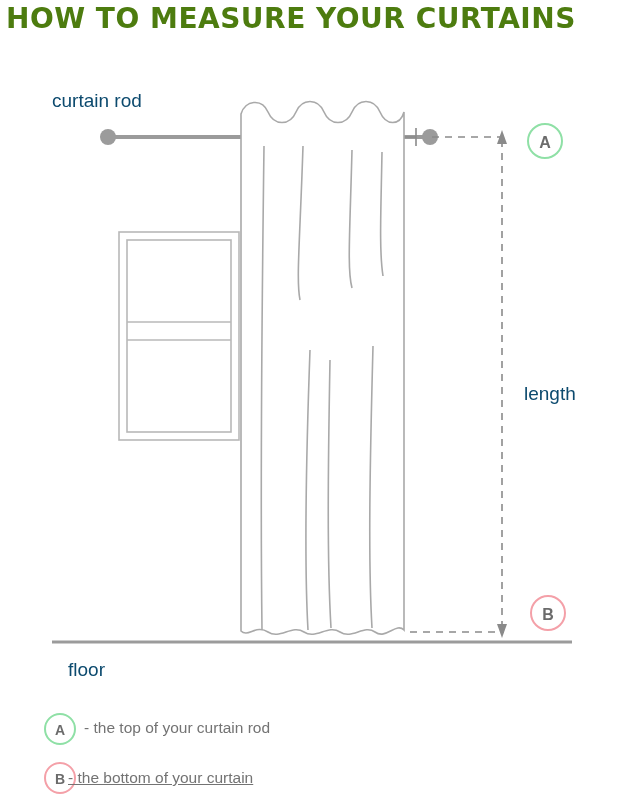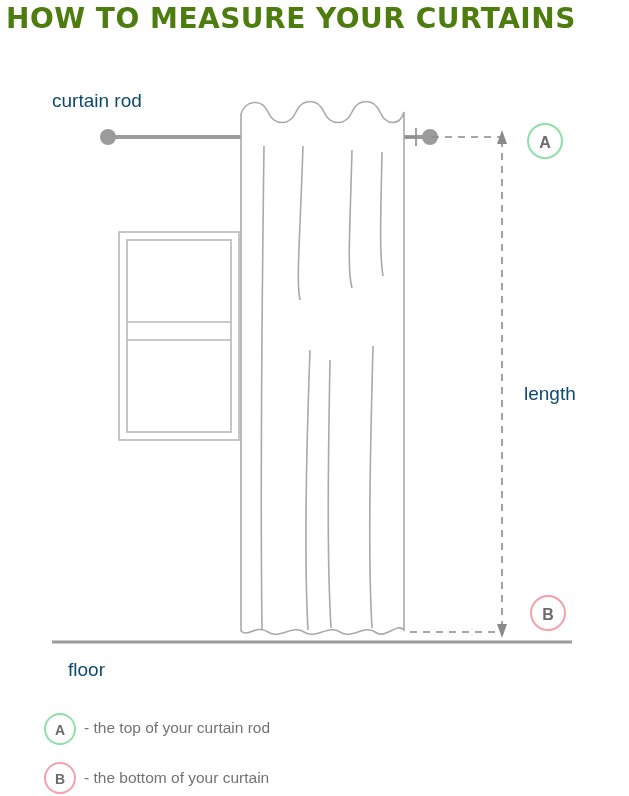--- a/index.html
+++ b/index.html
@@ -46,21 +46,21 @@
   .lbl-length{ left: 524px; top: 383px; }
   .lbl-floor { left: 68px;  top: 659px; }
 
   .legend-text {
     position: absolute;
     color: #737373;
     font-size: 15.5px;
     white-space: nowrap;
   }
   .legend-a-text { left: 84px; top: 719px; }
-  .legend-b-text { left: 84px; top: 769px; }
+  .legend-b-text { left: 68px; top: 769px; text-decoration: underline; }
 </style>
 </head>
 <body>
 
 <div class="title">HOW TO MEASURE YOUR CURTAINS</div>
 
 <svg class="diagram" viewBox="0 0 629 796" xmlns="http://www.w3.org/2000/svg">
 
   <g stroke="#b8b8b8" fill="none" stroke-width="1.6">
     <rect x="119" y="232" width="120" height="208"></rect>

